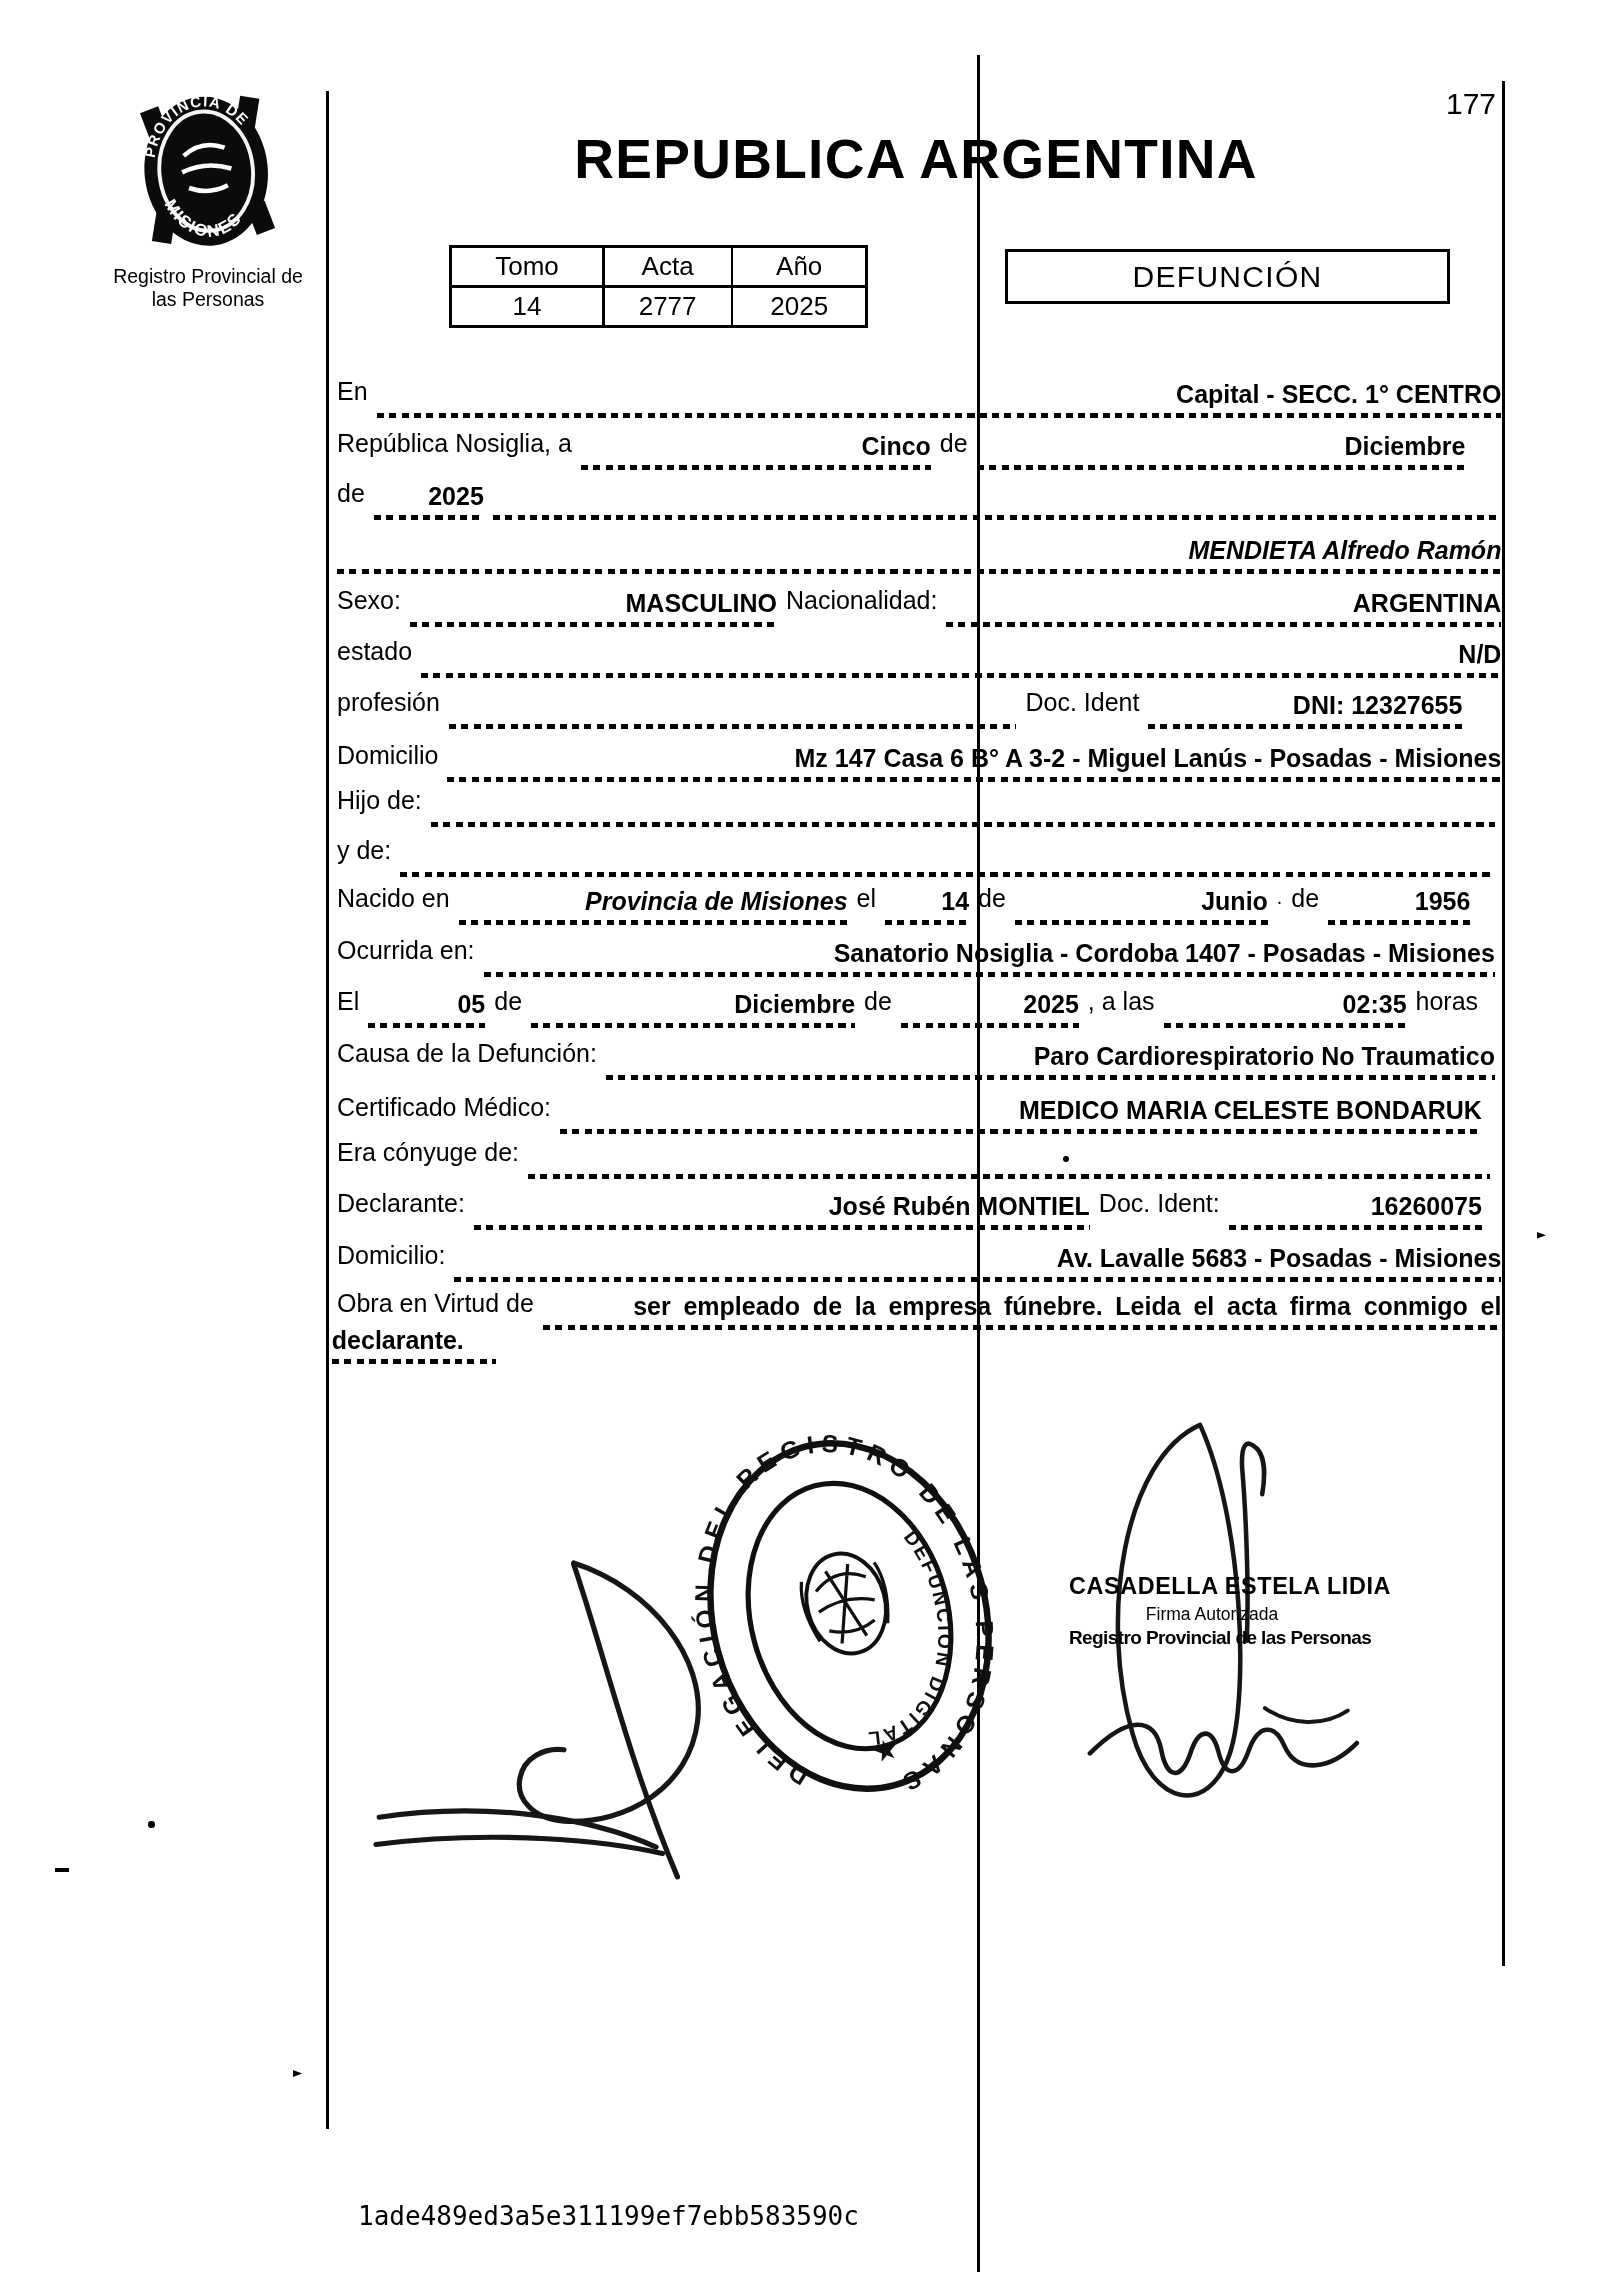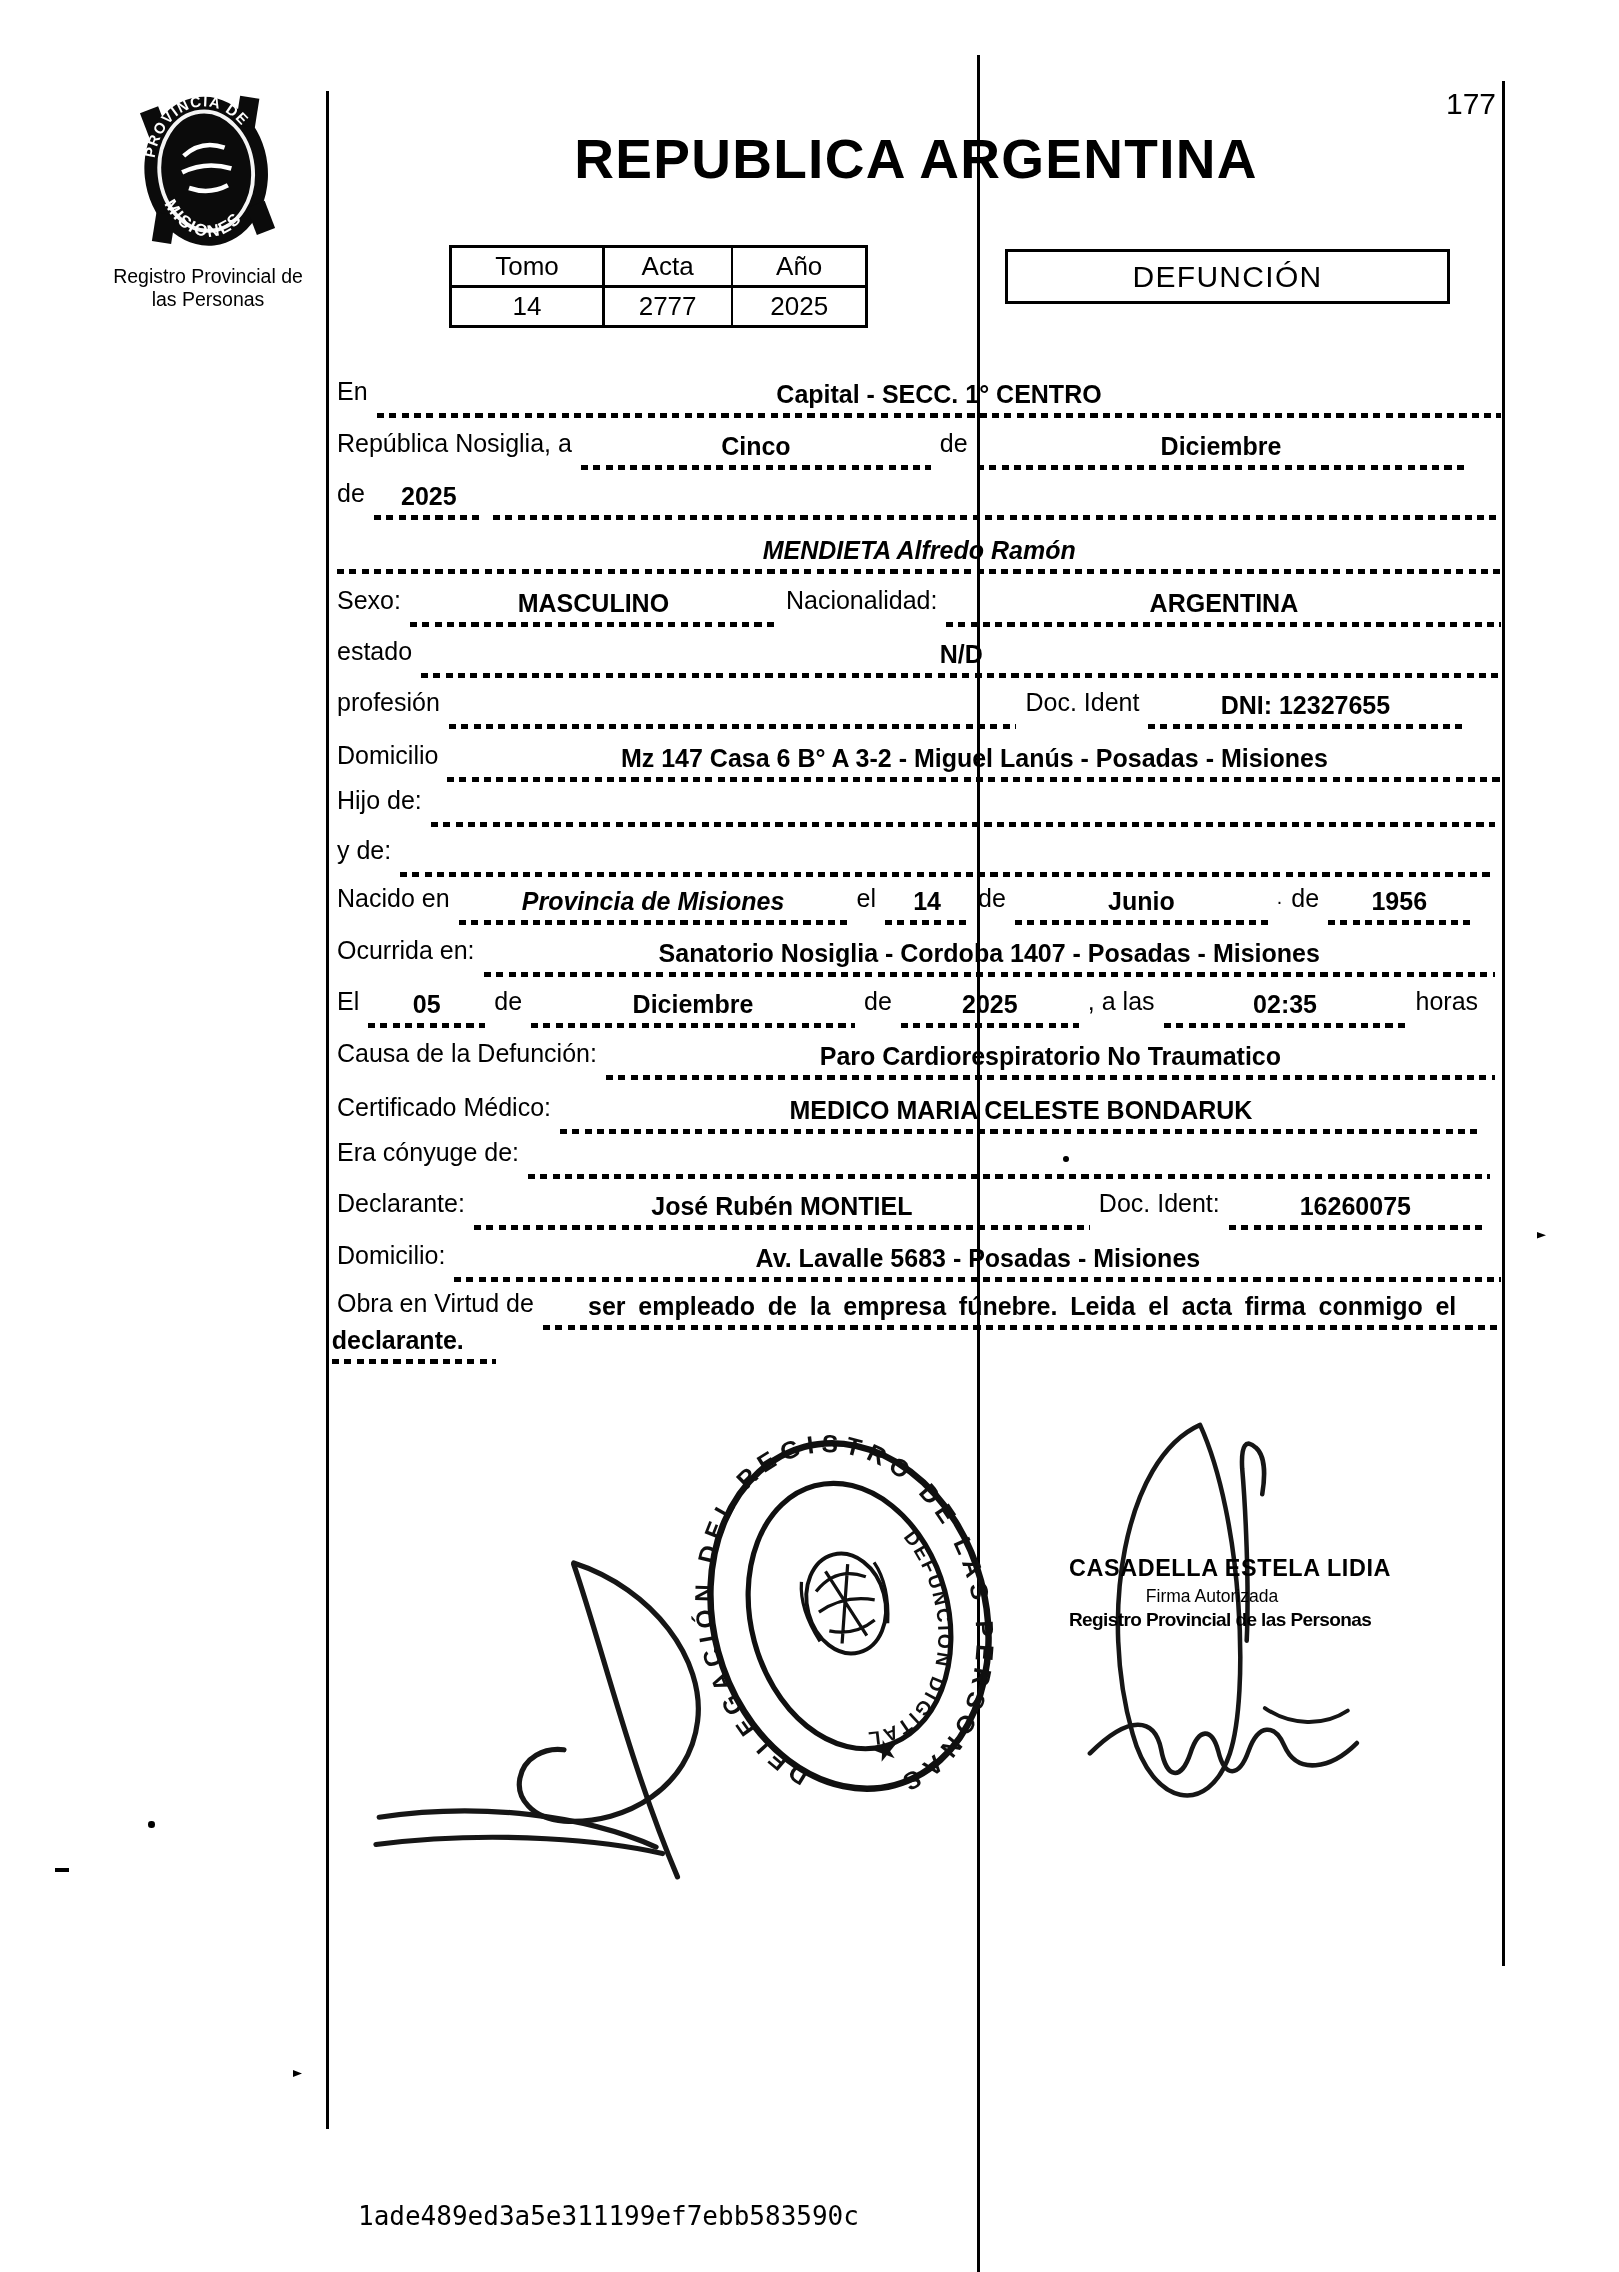--- a/index.html
+++ b/index.html
@@ -12,27 +12,27 @@
   .page-num{position:absolute;left:1446px;top:87px;font-size:30px;}
   .doc-title{position:absolute;left:328px;top:127px;width:1176px;text-align:center;font-size:55px;font-weight:bold;letter-spacing:1.3px;white-space:nowrap;}
   .rec-table{position:absolute;left:449px;top:245px;display:grid;grid-template-columns:150px 126px 132px;grid-auto-rows:37px;background:#000;border:3.9px solid #000;gap:2.6px;}
   .rec-table div{background:#fff;text-align:center;line-height:37px;font-size:26px;}
   .type-box{position:absolute;left:1005px;top:249px;width:439px;height:49px;border:3.9px solid #000;text-align:center;line-height:49px;font-size:30px;letter-spacing:1.3px;}
   
   .form{position:absolute;left:328px;top:0;width:1176px;}
   .row{position:absolute;left:9px;right:2.6px;height:57px;display:flex;align-items:flex-end;column-gap:9px;}
   .l{font-size:25px;line-height:1.1;padding-bottom:13px;white-space:nowrap;flex:0 0 auto;}
   .f{display:flex;flex-direction:column;justify-content:flex-end;min-width:0;}
-  .v{text-align:center;font-weight:bold;font-size:25px;line-height:1.1;padding-bottom:3.9px;white-space:nowrap;}
+  .v{text-align:right;font-weight:bold;font-size:25px;line-height:1.1;padding-bottom:3.9px;white-space:nowrap;}
   .dl{height:5.2px;background:repeating-linear-gradient(90deg,#000 0 7.1px,transparent 7.1px 12.3px);}
   .grow{flex:1 1 auto;}
   
   .sig path{fill:none;stroke:#161616;stroke-linecap:round;}
   .auth{position:absolute;left:1069px;top:1555px;width:286px;text-align:center;}
-  .auth .n1{font-size:23.4px;font-weight:bold;letter-spacing:0.6px;white-space:nowrap;}
+  .auth .n1{font-size:23.4px;font-weight:bold;letter-spacing:0.6px;white-space:nowrap;margin-top:18px;}
   .auth .n2{font-size:17.5px;margin-top:3.9px;}
   .auth .n3{font-size:19px;font-weight:bold;letter-spacing:-0.6px;margin-top:2.6px;white-space:nowrap;}
   .hash{position:absolute;left:358px;top:2201px;font-family:"DejaVu Sans Mono",monospace;font-size:26px;}
   .speck{position:absolute;background:#000;}
 </style>
 </head>
 <body>
 
 <div class="vline" style="left:326px;top:91px;width:2.6px;height:2038px;"></div>
 <div class="vline" style="left:977px;top:55px;width:2.6px;height:2217px;"></div>

